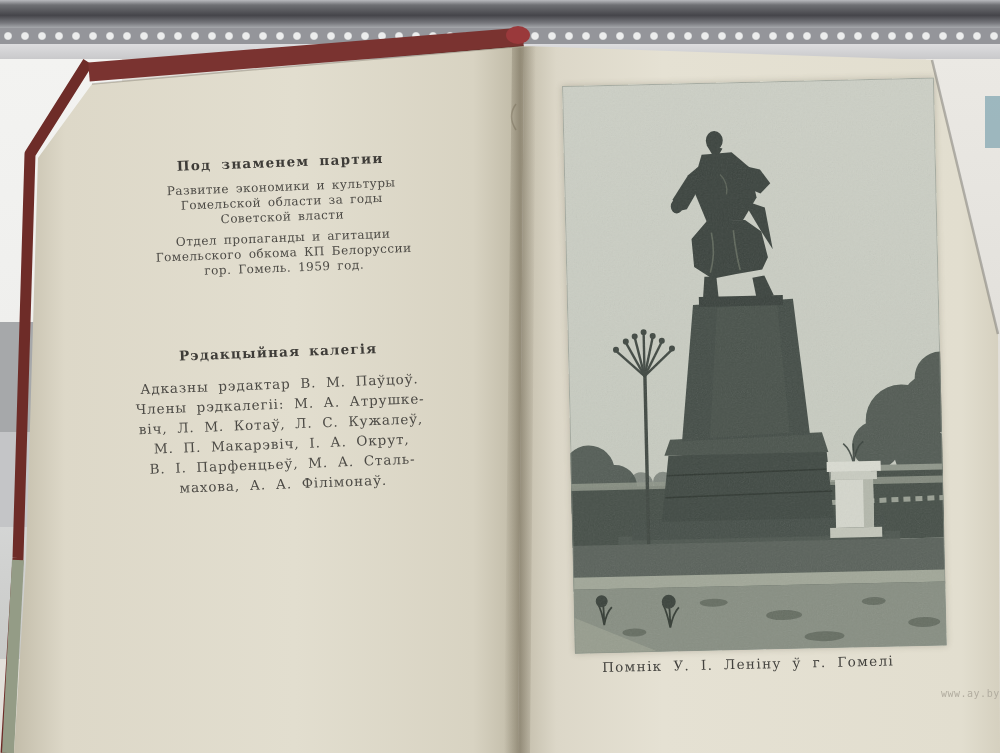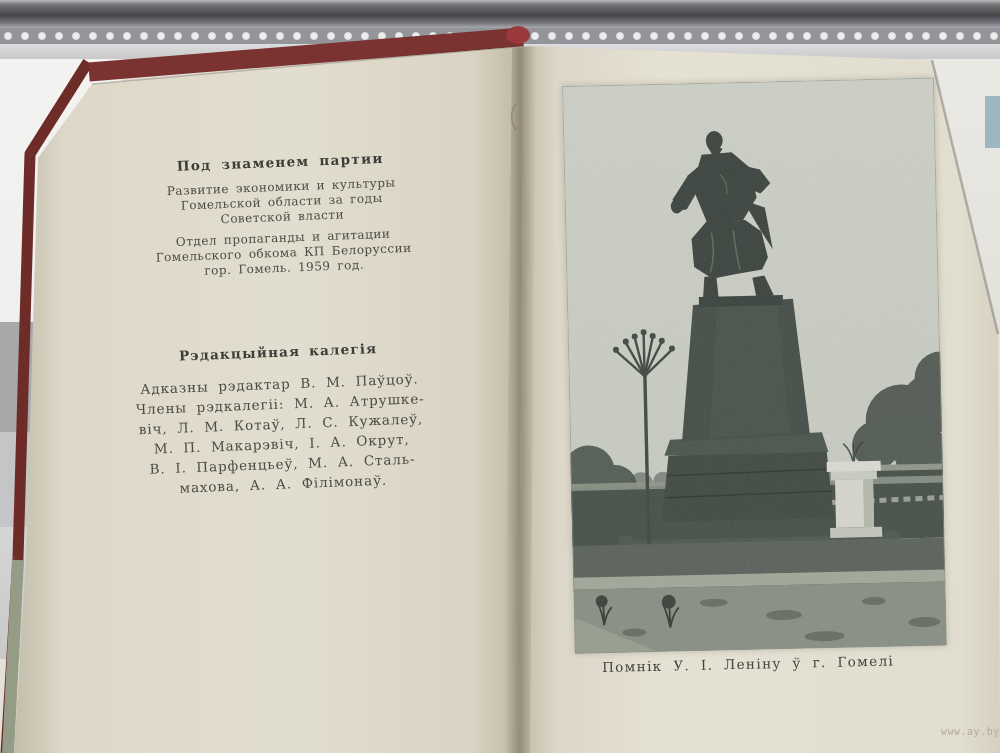--- a/index.html
+++ b/index.html
@@ -31,21 +31,21 @@
   #block2 .h2{font-size:13.5px;font-weight:bold;letter-spacing:1.2px;word-spacing:3px;
     color:#3e3c38;margin-bottom:14px;}
   #block2 .ln{font-size:13.5px;line-height:20px;letter-spacing:.9px;word-spacing:4.5px;}
   
   #photoWrap{position:absolute;left:562px;top:86px;width:372px;height:568px;
     transform:rotate(-1.3deg);transform-origin:0 0;box-shadow:0 0 6px rgba(80,75,60,.25);}
   #caption{position:absolute;left:562px;top:660px;width:372px;text-align:center;
     transform:rotate(-1.3deg);transform-origin:0 0;
     font-size:13.5px;letter-spacing:1.4px;word-spacing:5px;color:#43423e;}
   
-  #watermark{position:absolute;left:941px;top:726px;width:60px;
+  #watermark{position:absolute;left:941px;top:688px;width:60px;
     font-family:"DejaVu Sans Mono","Liberation Mono",monospace;
     font-size:10px;color:#b2ada0;letter-spacing:.5px;}
   svg{display:block;}
   .abs{position:absolute;left:0;top:0;}
 </style>
 </head>
 <body>
 
 <div id="stage">
 

